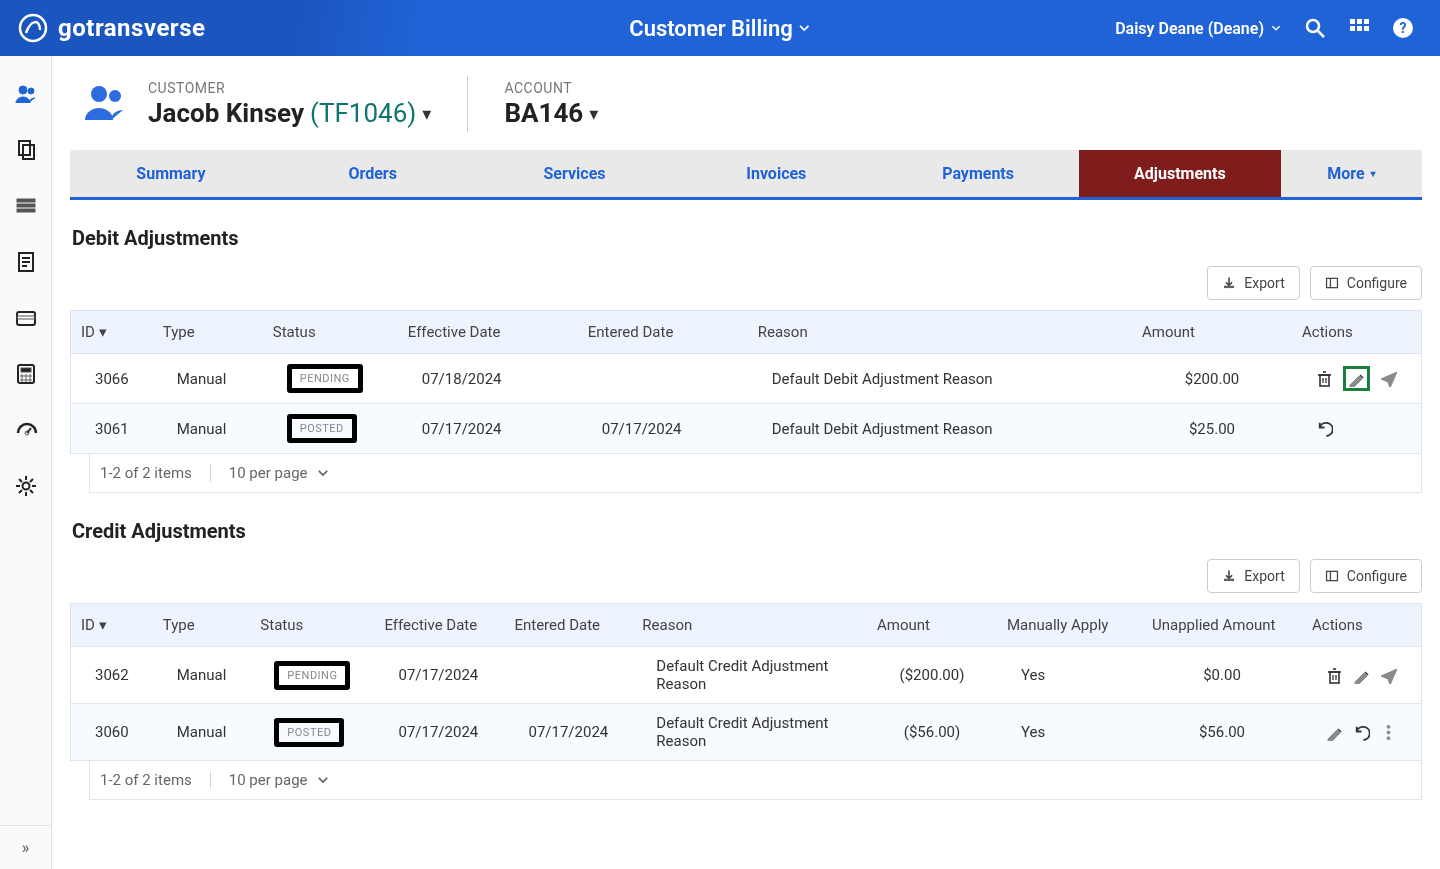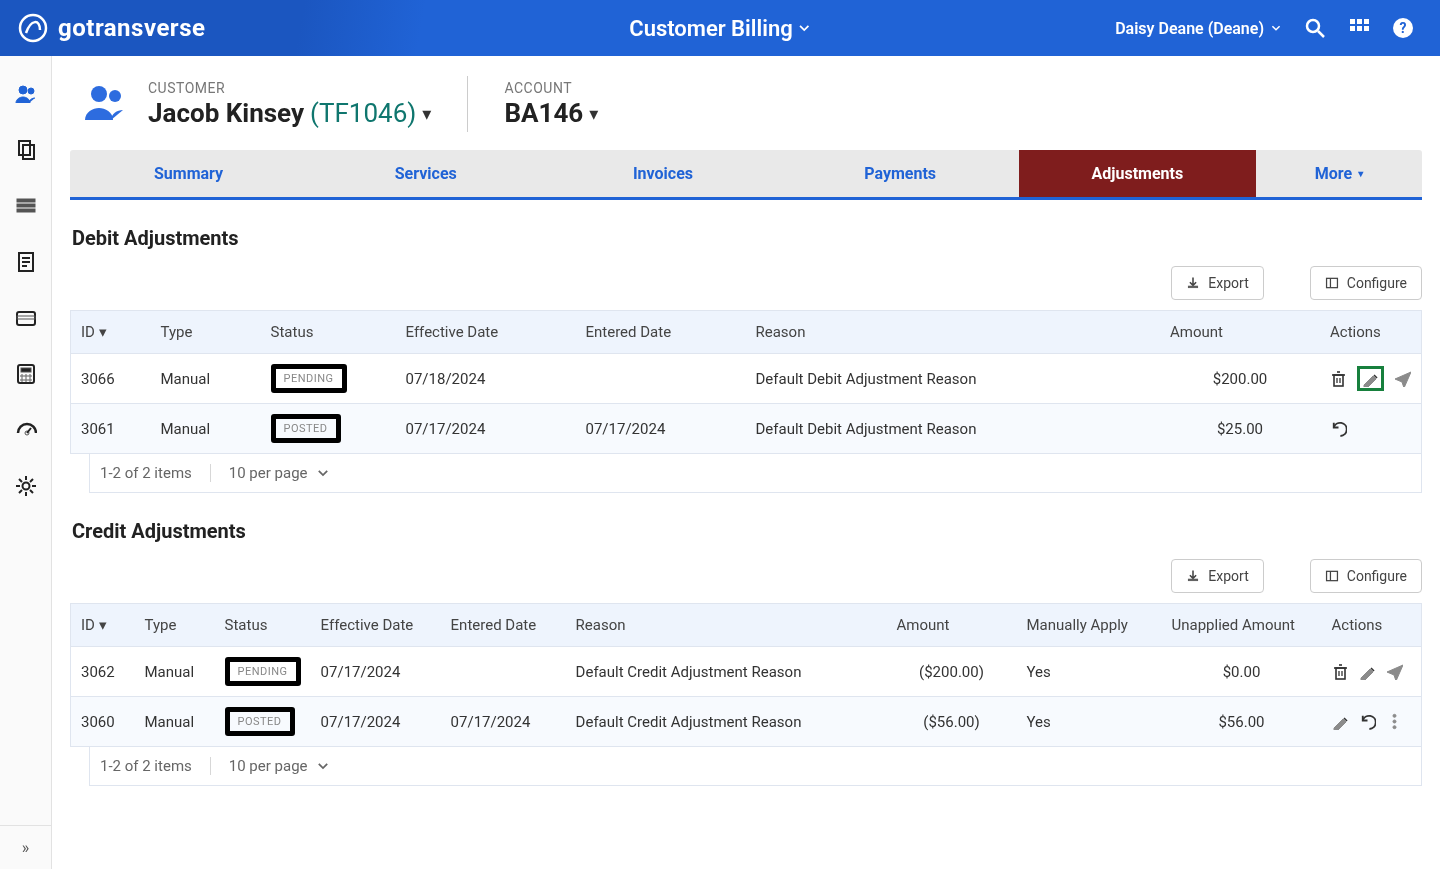--- a/index.html
+++ b/index.html
@@ -97,36 +97,36 @@
   .tabs .tab.active { background:#7f1d1d; color:#fff;}
   .tabs .tab.more { flex:0.7; display:flex; align-items:center; justify-content:center; gap:6px;}
 
   .section { padding: 26px 18px 0 18px; }
   .section h2 { font-size:20px; font-weight:700; margin-bottom:16px; padding-left:2px;}
 
   .toolbar-row { display:flex; justify-content:flex-end; gap:10px; margin-bottom:10px;}
   .btn {
     border:1px solid #ccc; background:#fff; border-radius:4px;
     padding:8px 14px; font-size:14px; color:#444;
-    display:flex; align-items:center; gap:8px; cursor:pointer;margin-left:36px;
+    display:flex; align-items:center; gap:8px; cursor:pointer;
   }
   .btn svg { width:14px; height:14px; fill:#555; stroke:#555; }
 
   table.data {
     width:100%; border-collapse:collapse;
     border:1px solid #dfe5ef; font-size:15px;
   }
   table.data thead th {
     background:#eef4fd; color:#444; font-weight:400;
     text-align:left; padding:12px 10px;
     border-bottom:1px solid #dfe5ef;
   }
   table.data thead th .hsort { display:flex; align-items:center; gap:4px;}
   table.data tbody td {
-    padding:10px 10px; border-bottom:1px solid #dfe5ef; color:#333;
+    padding:10px 24px; border-bottom:1px solid #dfe5ef; color:#333;
   }
   table.data tbody tr:nth-child(even){ background:#f7fafe; }
   .badge {
     display:inline-block; padding:3px 8px; font-size:11px;
     border:5px solid #000000; color:#888; border-radius:3px;
     letter-spacing:.5px;
   }
   td.right, th.right { text-align:center; }
   .actions-cell { display:flex; gap:10px; align-items:center; justify-content:flex-start;}
   th.actions-head { width:100px; }
@@ -346,20 +346,21 @@
         <div class="label">ACCOUNT</div>
         <div class="value">
           <span class="bold">BA146</span>
           <span class="caret">▾</span>
         </div>
       </div>
     </div>
 
     <div class="tabs">
       <div class="tab">Summary</div>
+      <div class="tab">Orders</div>
       <div class="tab">Services</div>
       <div class="tab">Invoices</div>
       <div class="tab">Payments</div>
       <div class="tab active">Adjustments</div>
       <div class="tab more">
         <span>More</span>
         <span style="font-size:10px">▾</span>
       </div>
     </div>
 

